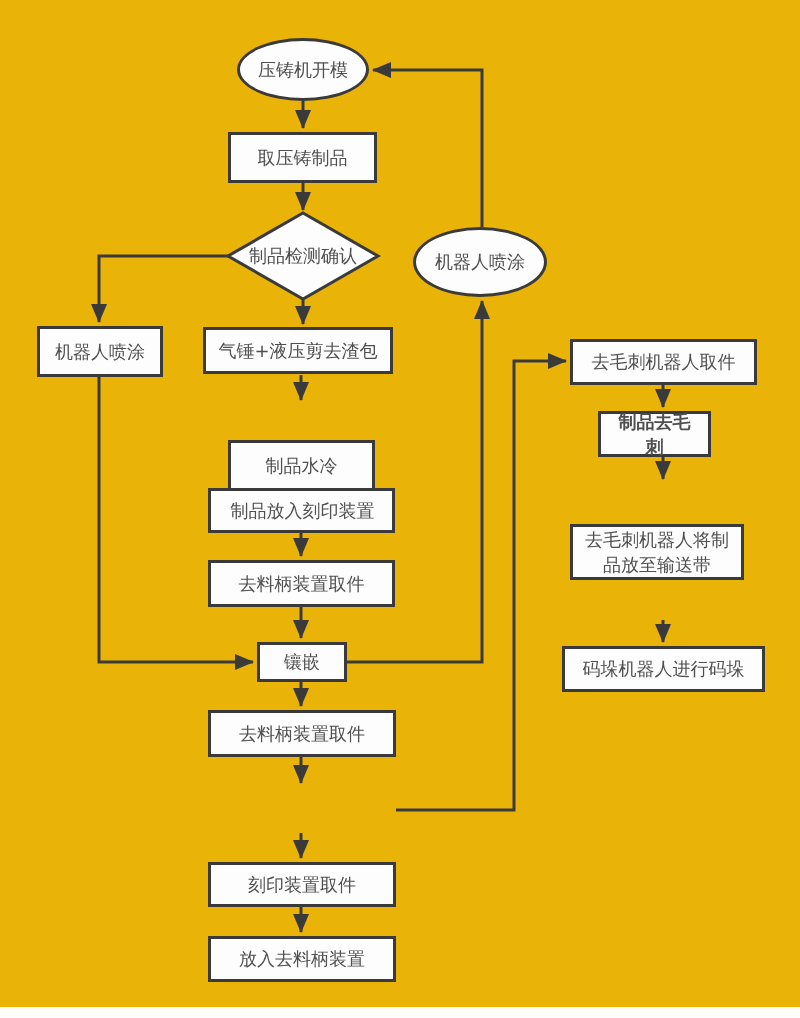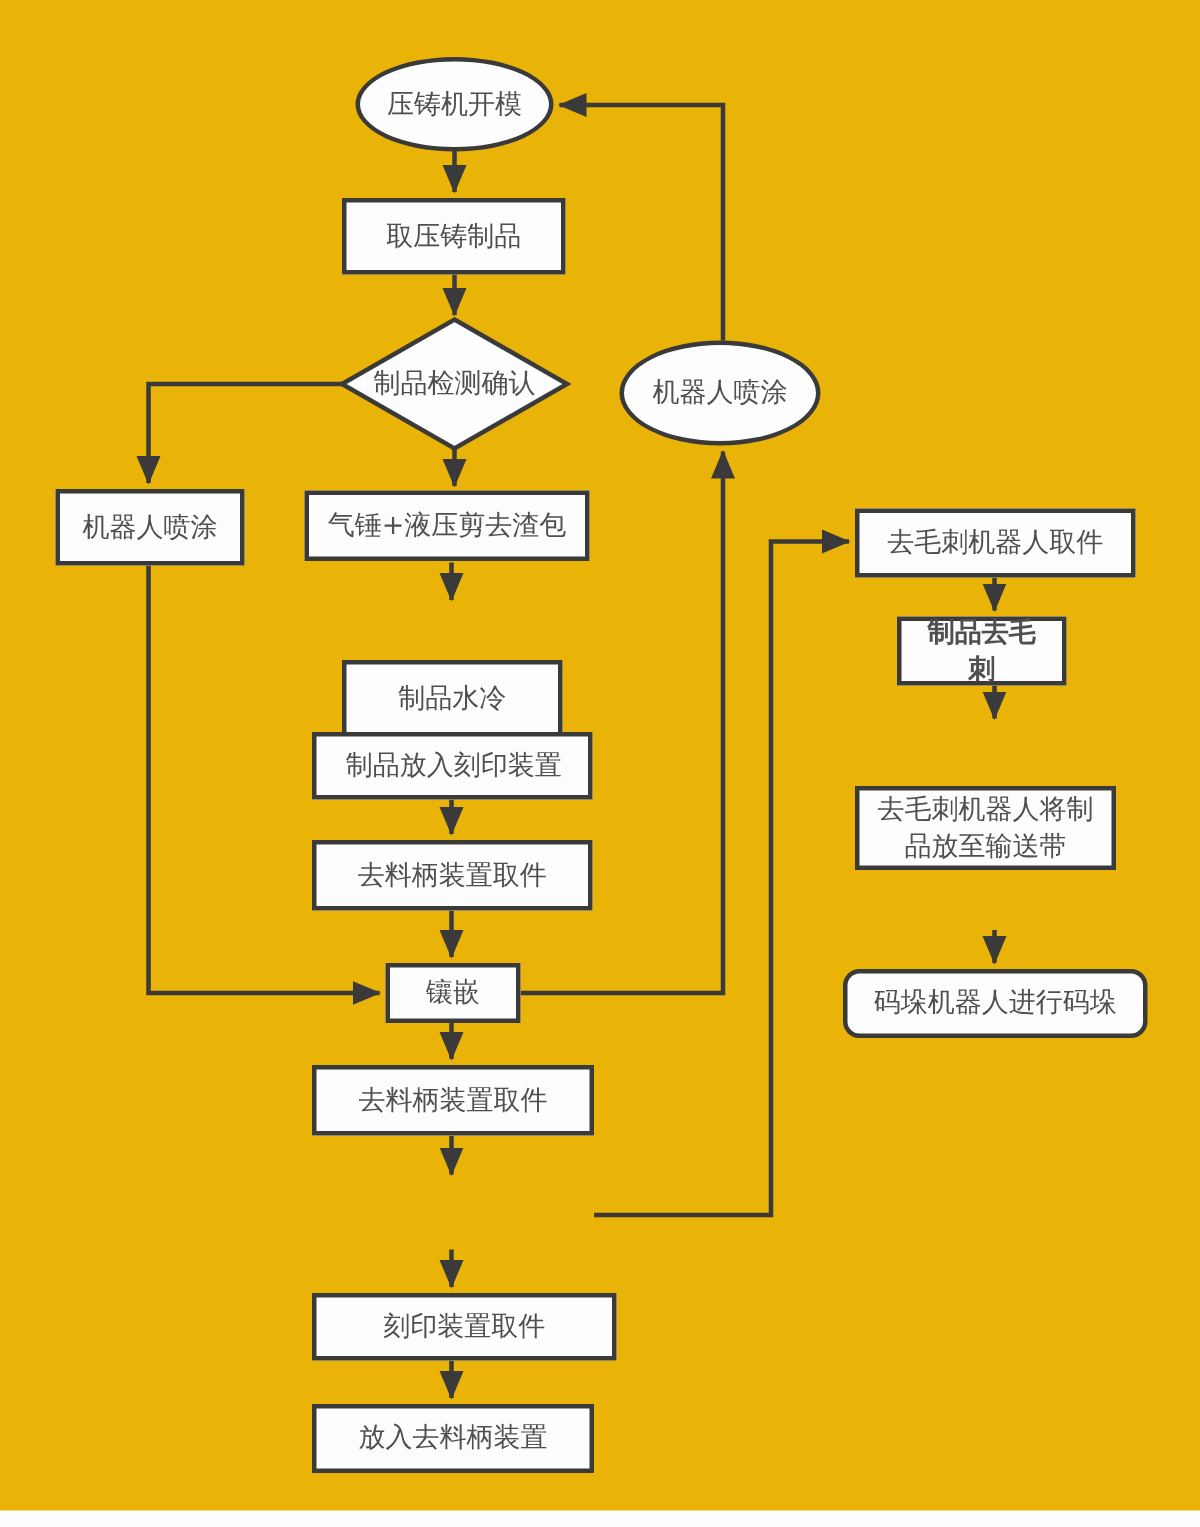--- a/index.html
+++ b/index.html
@@ -102,29 +102,29 @@
 
   <div class="node" style="left:208px; top:488px; width:187px; height:45px;padding-left:12px;">制品放入刻印装置</div>
 
   <div class="node" style="left:208px; top:560px; width:187px; height:47px;">去料柄装置取件</div>
 
   <div class="node" style="left:257px; top:642px; width:90px; height:40px;">镶嵌</div>
 
   <div class="node" style="left:208px; top:710px; width:188px; height:47px;">去料柄装置取件</div>
 
 
-  <div class="node" style="left:208px; top:862px; width:203px; height:45px;text-align:right;">刻印装置取件</div>
+  <div class="node" style="left:208px; top:862px; width:188px; height:45px;text-align:right;">刻印装置取件</div>
 
   <div class="node" style="left:208px; top:936px; width:188px; height:46px;">放入去料柄装置</div>
 
   <div class="node ellipse" style="left:413px; top:227px; width:134px; height:70px;">机器人喷涂</div>
 
   <div class="node" style="left:570px; top:339px; width:187px; height:46px;">去毛刺机器人取件</div>
 
   <div class="node" style="left:598px; top:411px; width:113px; height:46px;font-weight:bold;">制品去毛刺</div>
 
   <div class="node" style="left:570px; top:483px; width:174px; height:56px;margin-top:41px;">去毛刺机器人将制品放至输送带</div>
 
 
-  <div class="node" style="left:562px; top:646px; width:203px; height:46px;border-radius:11px;">码垛机器人进行码垛</div>
+  <div class="node" style="left:562px; top:646px; width:203px; height:46px;">码垛机器人进行码垛</div>
 
   <div class="footer-strip"></div>
 </div>
 
 </body></html>

